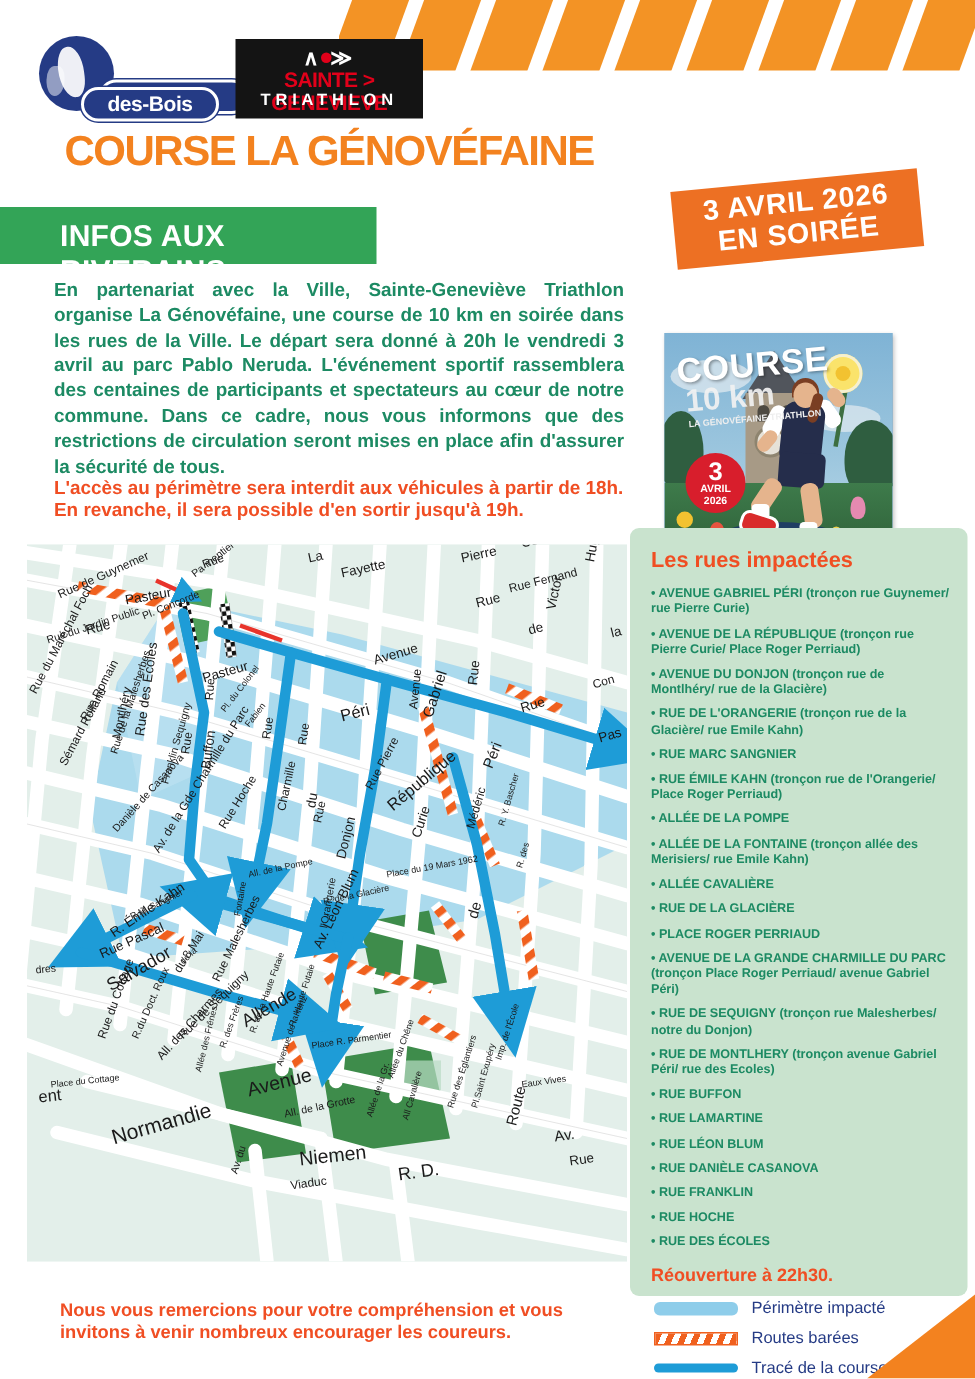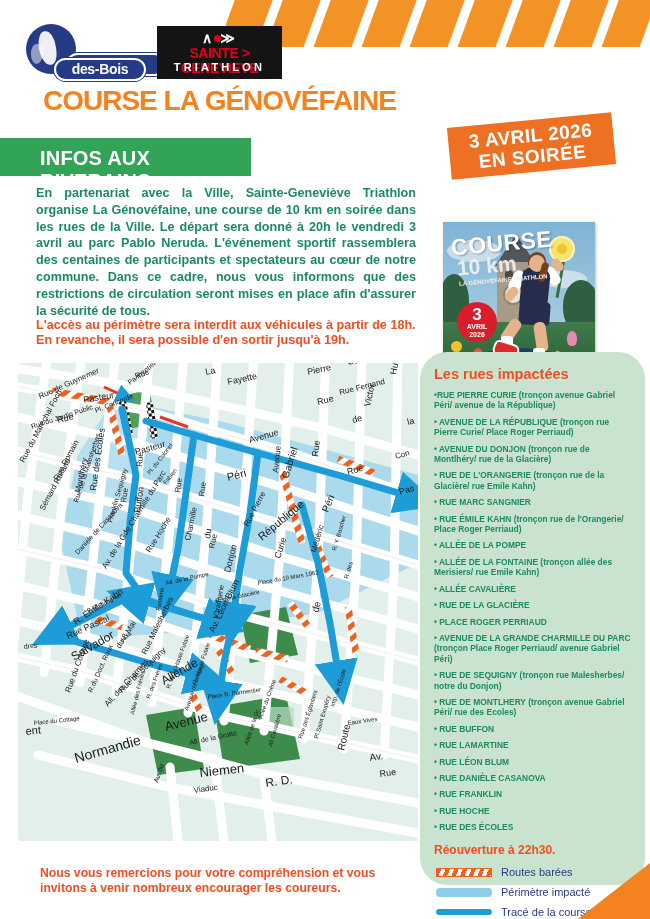--- a/index.html
+++ b/index.html
@@ -95,21 +95,21 @@
         transform:rotate(-5deg);opacity:.92;}
   #flyer .sub-txt{position:absolute;left:16px;top:54px;color:#eee;font-size:6px;font-weight:bold;
         transform:rotate(-5deg);line-height:8px;}
   #flyer .badge{position:absolute;left:14px;top:80px;width:40px;height:40px;border-radius:50%;
         background:#D81E2C;color:#fff;text-align:center;}
   #flyer .badge b{display:block;font-size:17px;line-height:17px;margin-top:4px;}
   #flyer .badge i{display:block;font-style:normal;font-size:7px;line-height:8px;font-weight:bold;}
 
   
   #streets{position:absolute;left:420px;top:352px;width:225px;min-height:490px;background:#C9E3CE;
-        border-radius:27px;padding:14px 12px 28px 14px;box-sizing:border-box;}
+        border-radius:6px;padding:14px 12px 7px 14px;box-sizing:border-box;}
   #streets h2{margin:0 0 8px 0;color:#F04E23;font-size:14.5px;font-weight:bold;}
   #streets ul{list-style:none;margin:0;padding:0;}
   #streets li{color:#1C8A63;font-size:8.4px;line-height:10.4px;font-weight:bold;margin-bottom:6px;}
   #streets .reopen{margin-top:10px;color:#F04E23;font-size:12px;font-weight:bold;}
 
   
   #map{position:absolute;left:18px;top:363px;width:400px;height:478px;overflow:hidden;
         background:#E3EFEA;}
   #map svg{display:block;}
 
@@ -211,21 +211,21 @@
   <div class="badge">
     <b>3</b>
     <i>AVRIL</i>
     <i>2026</i>
   </div>
 </div>
 
 <div id="streets">
   <h2>Les rues impactées</h2>
   <ul id="streets-list">
-      <li>•RUE PIERRE CURIE (tronçon avenue Gabriel Péri/ avenue de la République)</li>
+      <li>• AVENUE GABRIEL PÉRI (tronçon rue Guynemer/ rue Pierre Curie)</li>
       <li>• AVENUE DE LA RÉPUBLIQUE (tronçon rue Pierre Curie/ Place Roger Perriaud)</li>
       <li>• AVENUE DU DONJON (tronçon rue de Montlhéry/ rue de la Glacière)</li>
       <li>• RUE DE L'ORANGERIE (tronçon rue de la Glacière/ rue Emile Kahn)</li>
       <li>• RUE MARC SANGNIER</li>
       <li>• RUE ÉMILE KAHN (tronçon rue de l'Orangerie/ Place Roger Perriaud)</li>
       <li>• ALLÉE DE LA POMPE</li>
       <li>• ALLÉE DE LA FONTAINE (tronçon allée des Merisiers/ rue Emile Kahn)</li>
       <li>• ALLÉE CAVALIÈRE</li>
       <li>• RUE DE LA GLACIÈRE</li>
       <li>• PLACE ROGER PERRIAUD</li>
@@ -450,26 +450,26 @@
         <text x="382" y="132" transform="rotate(-16 382 132)" font-size="9" fill="#1a1a1a" font-family="&quot;Liberation Sans&quot;, sans-serif">Pas</text>
         <text x="378" y="96" transform="rotate(-16 378 96)" font-size="8" fill="#1a1a1a" font-family="&quot;Liberation Sans&quot;, sans-serif">Con</text>
       </g>
   </svg>
 </div>
 
 <div id="footer-note">Nous vous remercions pour votre compréhension et vous invitons à venir nombreux encourager les coureurs.</div>
 
 <div id="legend">
   <div class="row">
+    <div class="sw perim"></div>
+    <div class="lt">Périmètre impacté</div>
+  </div>
+  <div class="row">
     <div class="sw barre"></div>
     <div class="lt">Routes barées</div>
-  </div>
-  <div class="row">
-    <div class="sw perim"></div>
-    <div class="lt">Périmètre impacté</div>
   </div>
   <div class="row">
     <div class="sw trace"></div>
     <div class="lt">Tracé de la course</div>
   </div>
 </div>
 
 <div id="corner-tri"></div>
 
 </body></html>

